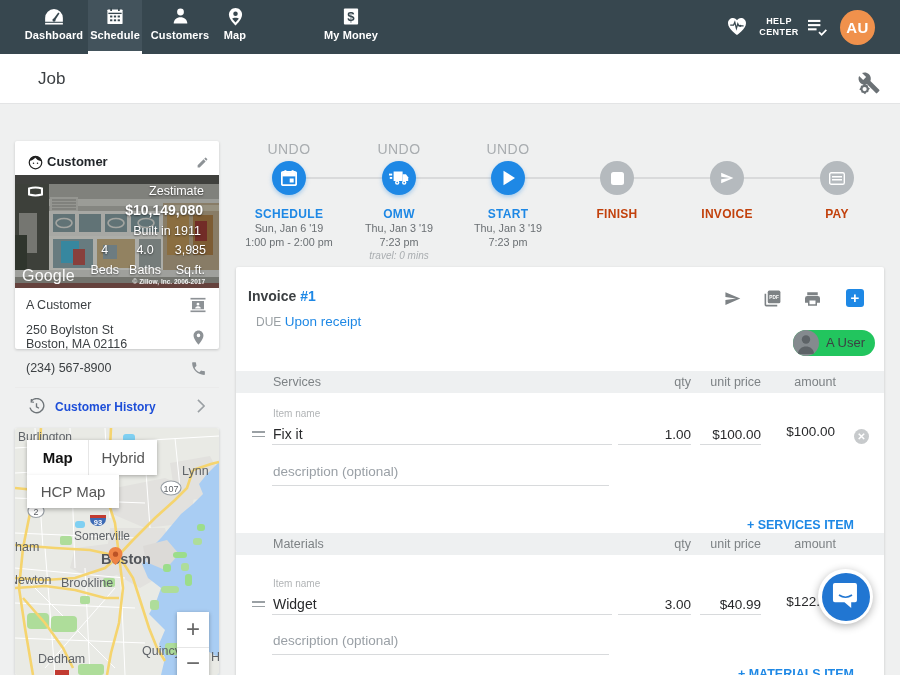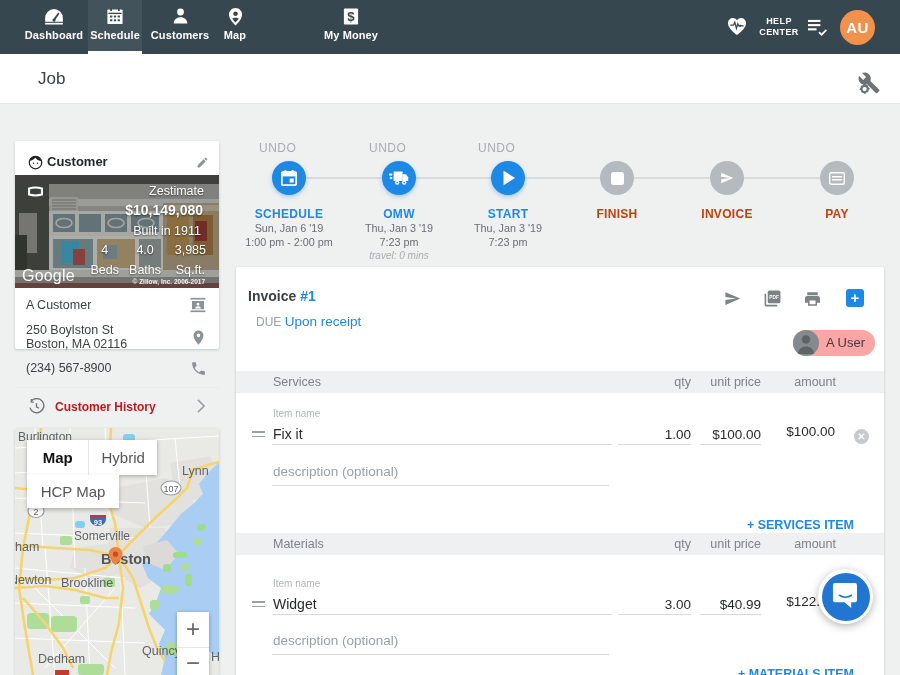--- a/index.html
+++ b/index.html
@@ -26,43 +26,43 @@
   .card { position:absolute; background:#fff; border-radius:2px; box-shadow:0 1px 3px rgba(0,0,0,0.18); }
 
   
   #cust { left:15px; top:141px; width:204px; height:208px; }
   #custhead { position:absolute; left:0; top:0; width:204px; height:34px; }
   #custhead .ttl { position:absolute; left:32px; top:13px; font-size:13px; font-weight:bold; color:#22262a; }
   #photo { position:absolute; left:0; top:34px; width:204px; height:113px; overflow:hidden; }
   .crow { position:absolute; left:11px; color:#3c4043; font-size:12.5px; }
   .cicon { position:absolute; right:12px; }
   #histrow { position:absolute; left:0; top:246px; width:204px; height:38px; border-top:1px solid #ebebeb; }
-  #histrow .t { position:absolute; left:40px; top:12px; font-size:12px; font-weight:bold; color:#b91c1c; }
+  #histrow .t { position:absolute; left:40px; top:12px; font-size:12px; font-weight:bold; color:#1d4ed8; }
 
   
   #mapcard { left:15px; top:428px; width:204px; height:247px; overflow:hidden; }
 
   
-  .undo { position:absolute; top:141px; width:60px; font-size:12px; color:#a9adb0; letter-spacing:0.5px; }
+  .undo { position:absolute; top:141px; width:60px; text-align:center; font-size:14px; color:#a9adb0; letter-spacing:0.5px; }
   .tcirc { position:absolute; top:161px; width:34px; height:34px; border-radius:50%; }
   .tcirc.blue { background:#1e88e5; box-shadow:0 2px 4px rgba(30,136,229,0.35); }
   .tcirc.gray { background:#b5babe; }
   .tlbl { position:absolute; top:207px; width:110px; text-align:center; font-size:12px; font-weight:bold; letter-spacing:0.3px; }
   .tlbl.blue { color:#1e88e5; }
   .tlbl.gray { color:#c2410c;text-align:center; }
   .tdate { position:absolute; width:120px; text-align:center; font-size:10.8px; color:#6a6f73; line-height:13.5px; }
   #tline { position:absolute; left:289px; top:177px; width:548px; height:1.5px; background:#d9dadb; }
 
   
   #inv { left:236px; top:267px; width:648px; height:440px; }
   #invtitle { position:absolute; left:12px; top:21px; font-size:14px; font-weight:bold; color:#3c4043; }
   #invtitle span { color:#1e88e5; }
   #invdue { position:absolute; left:20px; top:47px; font-size:12px; color:#9aa0a4; }
   #invdue span { color:#1e88e5; font-size:13.5px; }
-  #userchip { position:absolute; left:557px; top:63px; height:26px; border-radius:13px; background:#fca5a5; font-size:13px; color:#3c4043; padding:0 10px 0 33px; line-height:26px; }
+  #userchip { position:absolute; left:557px; top:63px; height:26px; border-radius:13px; background:#22c55e; font-size:13px; color:#3c4043; padding:0 10px 0 33px; line-height:26px; }
   #userchip .av { position:absolute; left:0; top:0; width:26px; height:26px; border-radius:50%; background:#848a8e; overflow:hidden; }
   .secbar { position:absolute; left:0; width:648px; height:22px; background:#eef0f1; color:#7d8285; font-size:12.5px; }
   .secbar .n { position:absolute; left:37px; top:4px; }
   .secbar .q { position:absolute; left:405px; width:50px; text-align:right; top:4px; }
   .secbar .u { position:absolute; left:455px; width:70px; text-align:right; top:4px; }
   .secbar .a { position:absolute; left:530px; width:70px; text-align:right; top:4px; }
   .itemlbl { position:absolute; left:37px; font-size:10px; color:#b1b4b6; }
   .itemname { position:absolute; left:37px; font-size:14px; color:#28292b; }
   .uline { position:absolute; height:1px; background:#d8dadc; }
   .num { position:absolute; font-size:13.5px; color:#28292b; text-align:right; }

